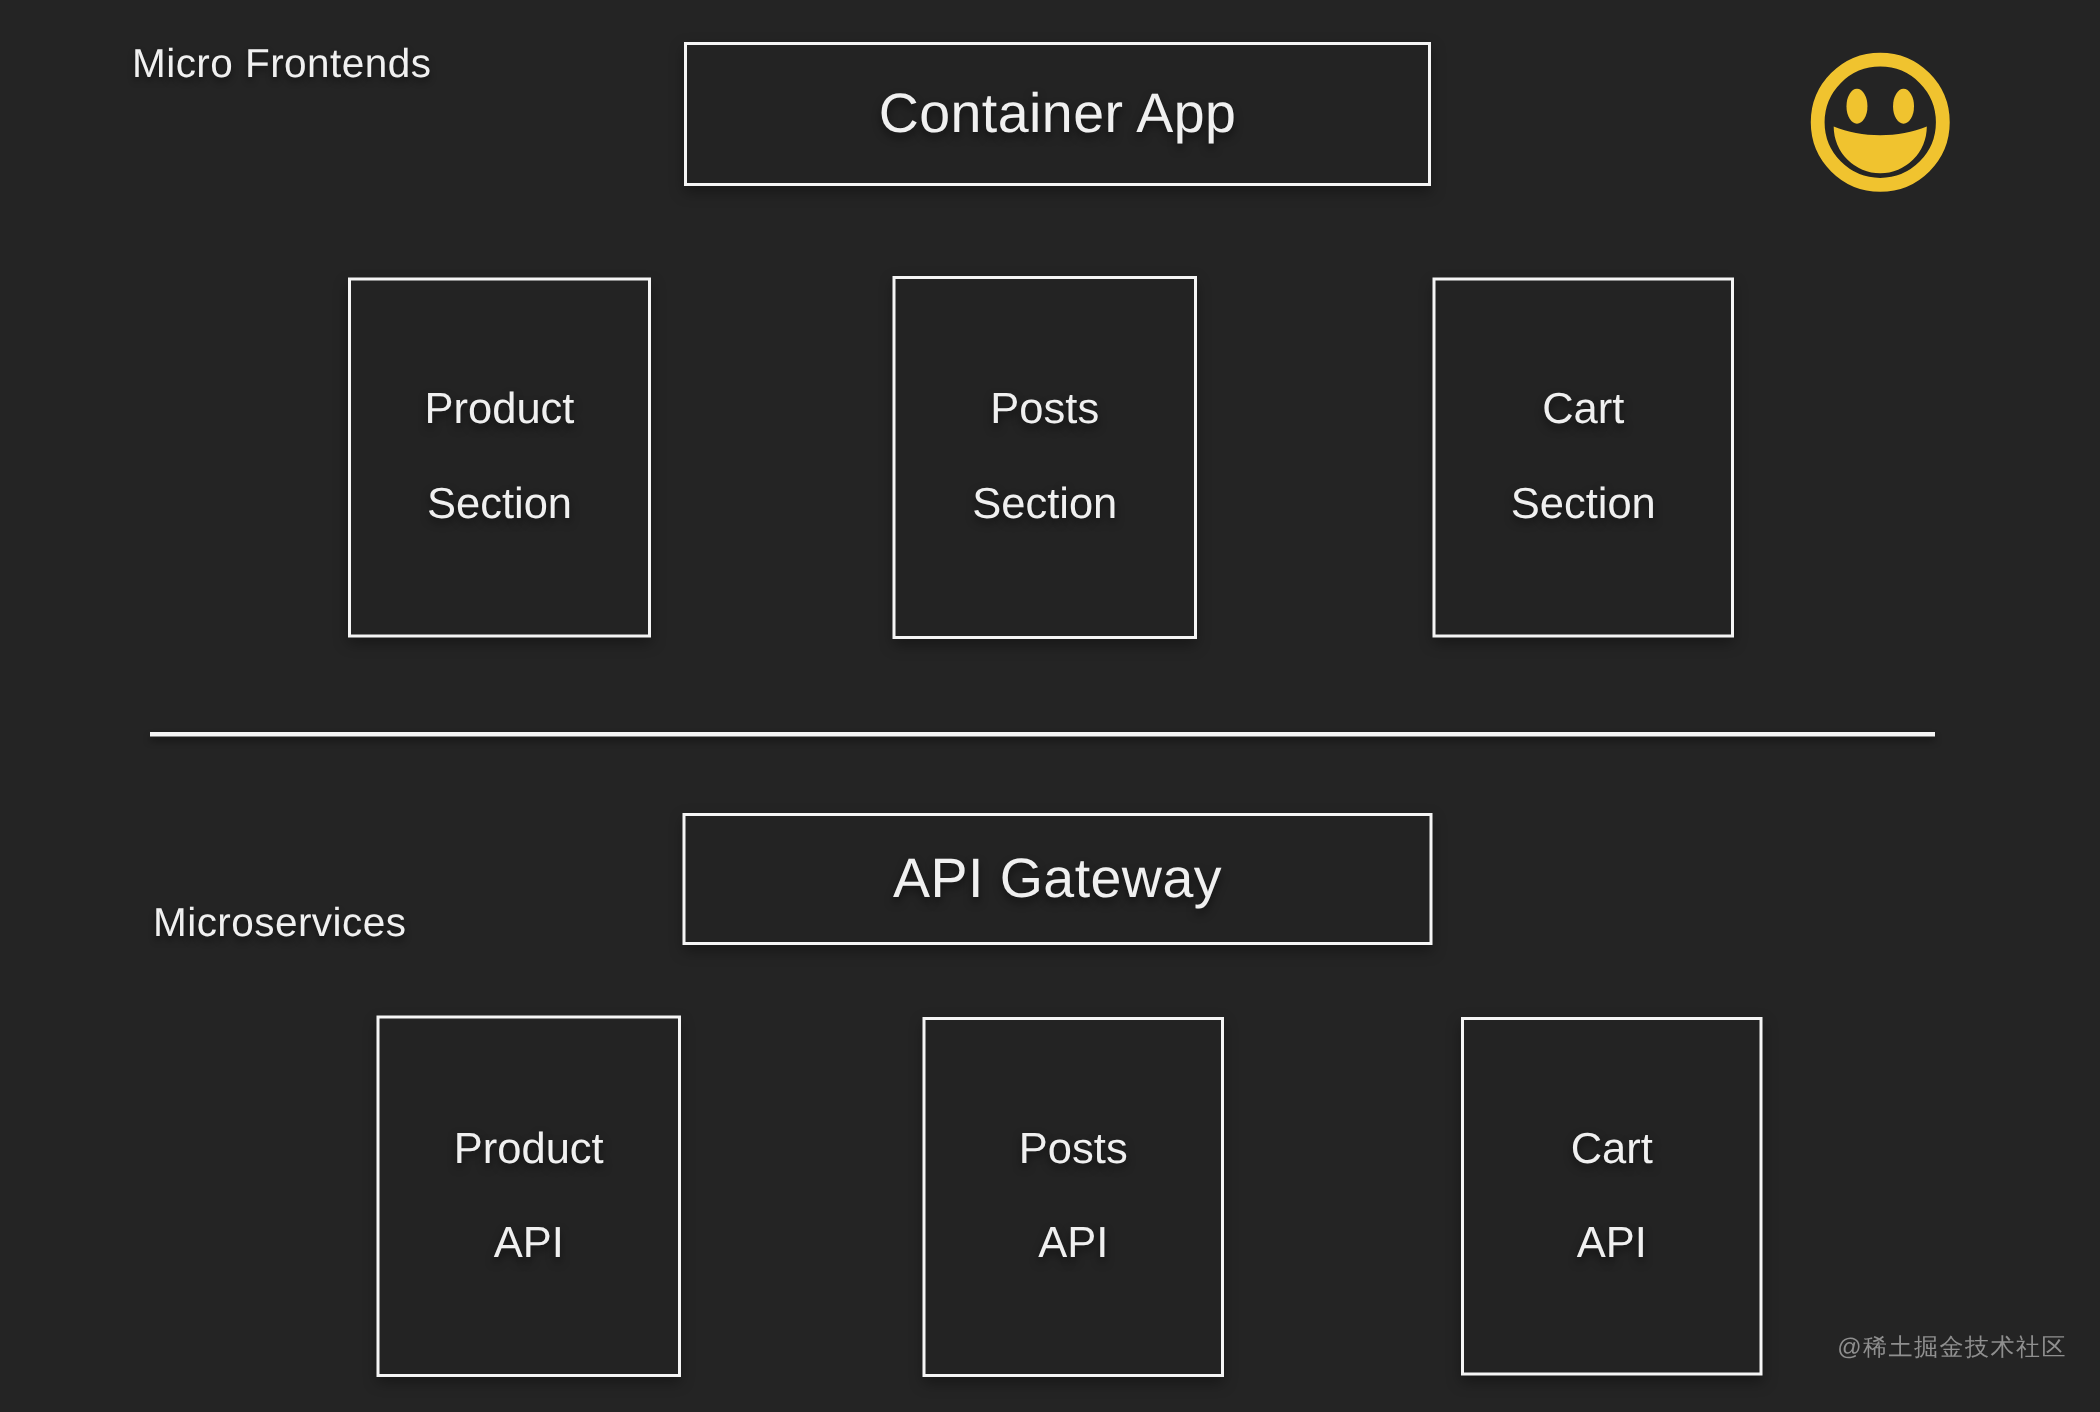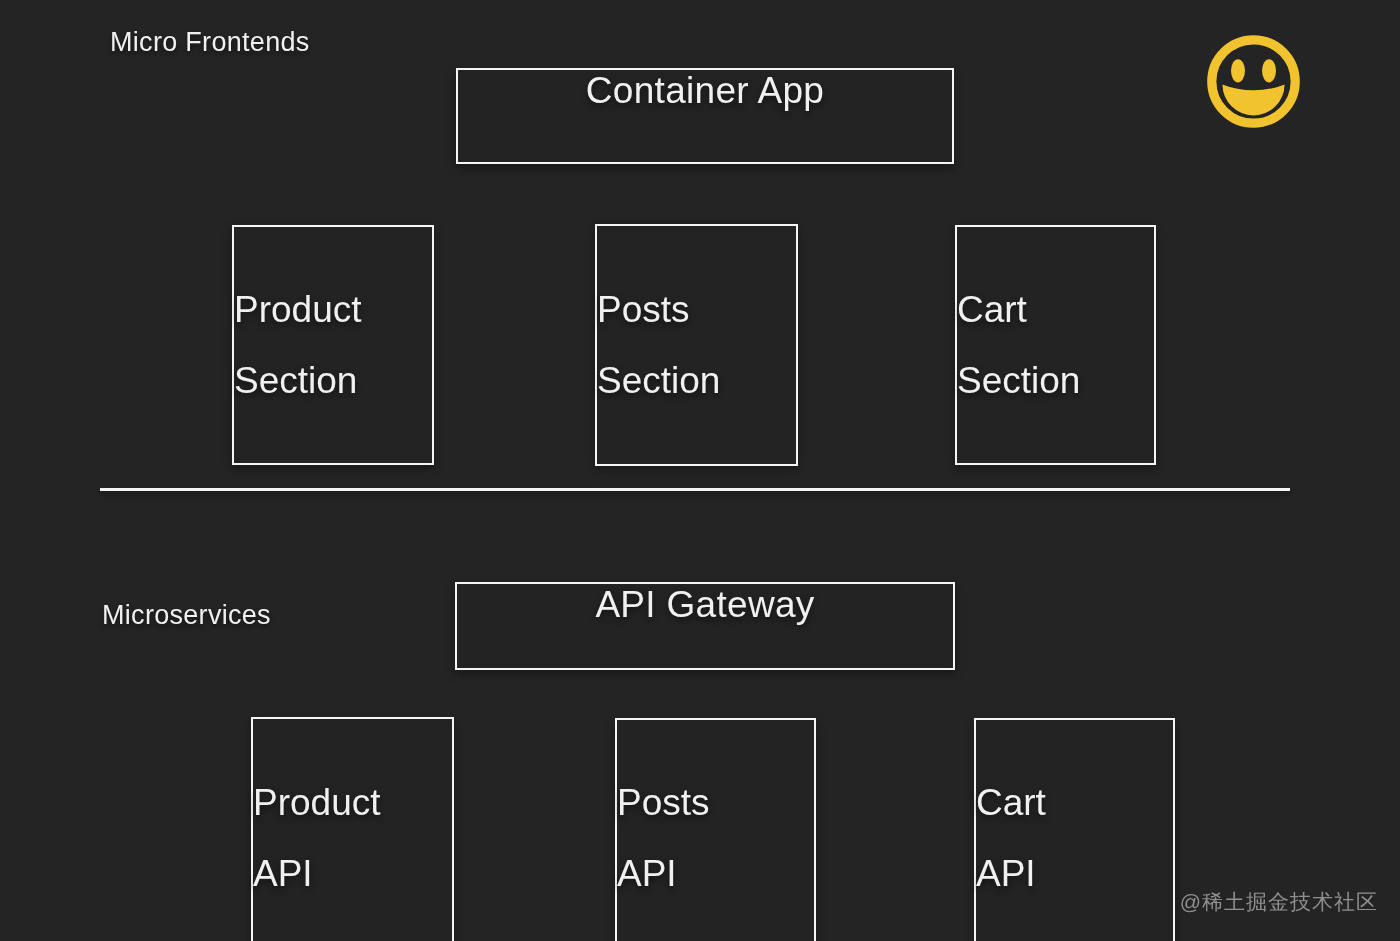--- a/index.html
+++ b/index.html
@@ -26,35 +26,34 @@
     letter-spacing:.3px;
     color:var(--text);
     text-shadow:0 3px 5px rgba(0,0,0,.45);
   }
   .diagram-box{
     position:absolute;
     background:var(--box-fill);
     border:2px solid var(--box-border);
     box-shadow:0 4px 9px rgba(0,0,0,.35);
     display:flex;
-    align-items:flex-start;
+    align-items:center;
     justify-content:center;
     text-align:center;
-    margin-top:40px;
   }
   .wide-box{
     font-size:37px;
     letter-spacing:.3px;
   }
   .wide-box span{
     text-shadow:0 3px 6px rgba(0,0,0,.5);
   }
   .small-box{
     flex-direction:column;
-    font-size:37px;
+    font-size:29px;
     gap:34px;
   }
   .small-box span{
     display:block;
     line-height:1;
     text-shadow:0 3px 6px rgba(0,0,0,.5);
   }
   .divider{
     position:absolute;
     left:100px;
@@ -68,34 +67,34 @@
     position:absolute;
     left:1205px;
     top:33px;
     width:97px;
     height:97px;
   }
   .watermark{
     position:absolute;
     top:888px;
     right:22px;
-    font-size:21px;
+    font-size:16px;
     color:var(--watermark);
     letter-spacing:1px;
   }
   
   #container-app {left:456px; top:28px;  width:498px; height:96px;}
   #api-gateway   {left:455px; top:542px; width:500px; height:88px;}
   #product-section{left:232px; top:185px; width:202px; height:240px;}
   #posts-section  {left:595px; top:184px; width:203px; height:242px;}
   #cart-section   {left:955px; top:185px; width:201px; height:240px;}
   #product-api    {left:251px; top:677px; width:203px; height:241px;}
   #posts-api      {left:615px; top:678px; width:201px; height:240px;}
   #cart-api       {left:974px; top:678px; width:201px; height:239px;}
-  #frontends-label    {left:110px; top:27px;}
+  #frontends-label    {left:88px; top:27px;}
   #microservices-label{left:102px; top:552px;margin-top:48px;}
 </style>
 </head>
 <body>
 
 <div class="layer-label" id="frontends-label">Micro Frontends</div>
 
 <div class="diagram-box wide-box" id="container-app">
   <span>Container App</span>
 </div>

